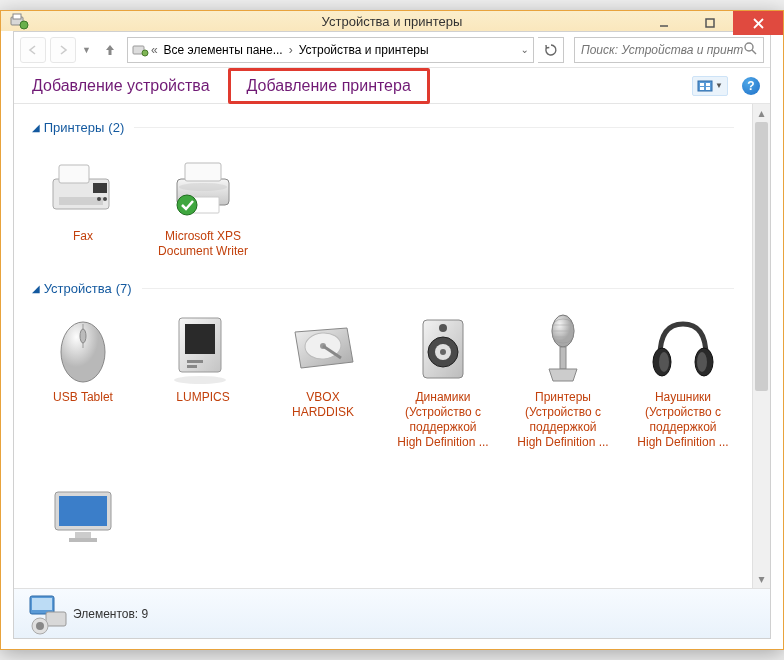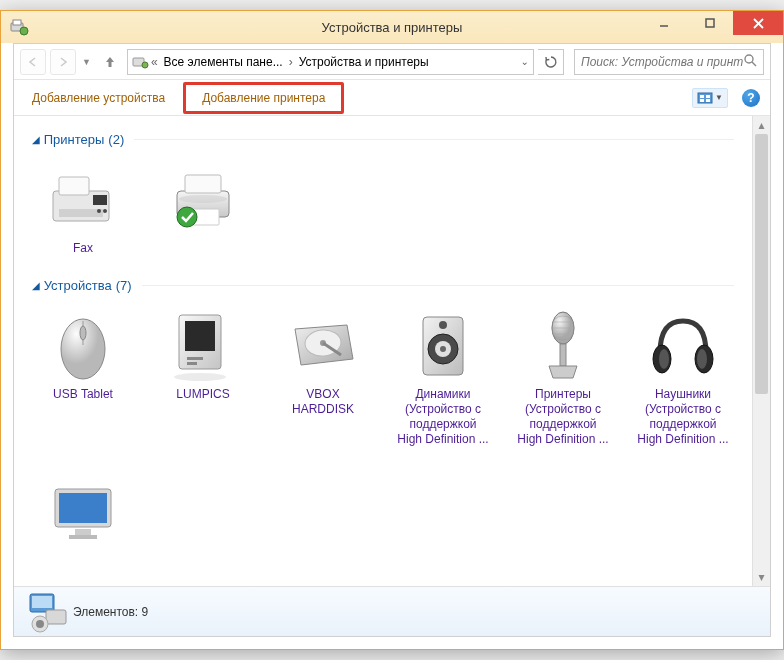--- a/index.html
+++ b/index.html
@@ -24,35 +24,35 @@
 .breadcrumb .seg { padding: 0 3px; cursor: pointer; white-space: nowrap; }
 .breadcrumb .chev { color: #666; }
 .breadcrumb .bicon { width: 16px; height: 16px; }
 .refresh { width: 26px; height: 26px; border: 1px solid #c8c8c8; border-left: none; display: flex; align-items: center; justify-content: center; cursor: pointer; }
 .search { width: 190px; height: 26px; border: 1px solid #c8c8c8; margin-left: 6px; display: flex; align-items: center; padding: 0 6px; background: #fff; }
 .search input { border: none; outline: none; flex: 1; font-size: 12px; color: #888; font-style: italic; }
 .search .sicon { color: #888; }
 
 
 .toolbar { height: 36px; display: flex; align-items: center; padding: 0 10px; gap: 10px; border-bottom: 1px solid #e5e5e5; background: #fff; position: relative; }
-.toolbar .link { color: #a16207; font-size: 12px; cursor: pointer; padding: 4px 8px; }
+.toolbar .link { color: #701a75; font-size: 16px; cursor: pointer; padding: 4px 8px; }
 .toolbar .link.highlight { border: 3px solid #e03a2f; border-radius: 2px; padding: 6px 16px; background: #fff; position: relative; }
 .toolbar .right { margin-left: auto; display: flex; align-items: center; gap: 14px; }
 .viewbtn { display: flex; align-items: center; gap: 2px; padding: 2px 4px; border: 1px solid #cde3f7; background: #eaf3fb; border-radius: 2px; cursor: pointer; }
 .helpicon { width: 18px; height: 18px; border-radius: 50%; background: radial-gradient(circle at 35% 30%, #4fa8e8, #1e6fc7); color: #fff; display: flex; align-items: center; justify-content: center; font-size: 12px; font-weight: bold; cursor: pointer; }
 
 
 .content { flex: 1; overflow-y: auto; padding: 10px 18px; }
 .group-header { display: flex; align-items: center; gap: 4px; color: #13599f; font-size: 13px; margin: 6px 0 10px 0; cursor: pointer; }
 .group-header .gchev { color: #13599f; font-size: 10px; }
 .group-header .gline { flex:1; height:1px; background:#eee; margin-left:6px; }
 .items { display: flex; flex-wrap: wrap; gap: 10px 18px; margin-bottom: 18px; }
 .item { width: 102px; display: flex; flex-direction: column; align-items: center; text-align: center; cursor: pointer; padding: 4px; border-radius: 2px; }
 .item .iconwrap { width: 80px; height: 80px; display: flex; align-items: center; justify-content: center; }
-.item .label { font-size: 12px; color: #4c1d95; line-height: 1.25; word-wrap: break-word; }
+.item .label { font-size: 12px; color: #c2410c; line-height: 1.25; word-wrap: break-word; }
 
 
 .scrollbar { width: 18px; background: #f0f0f0; border-left: 1px solid #e0e0e0; display: flex; flex-direction: column; }
 .scrollbar .arrow { height: 18px; display: flex; align-items: center; justify-content: center; color: #888; cursor: pointer; }
 .scrollbar .track { flex: 1; position: relative; }
 .scrollbar .thumb { position: absolute; top: 0; left: 2px; right: 2px; height: 60%; background: #cdcdcd; border-radius: 2px; }
 
 .body-row { flex: 1; display: flex; overflow: hidden; }
 
 
@@ -199,20 +199,21 @@
             <circle cx="20" cy="48" r="10" fill="#3fa73f" stroke="#1e6e1e" stroke-width="1"></circle>
             <path d="M15 48 L19 52 L26 44" fill="none" stroke="#fff" stroke-width="2.5"></path>
             <defs>
                     <linearGradient id="pg1" x1="0" y1="0" x2="0" y2="1">
                       <stop offset="0" stop-color="#f5f5f5"></stop>
                       <stop offset="1" stop-color="#c8c8c8"></stop>
                     </linearGradient>
                   </defs>
           </svg>
         </div>
+        <div class="label">Microsoft XPS Document Writer</div>
       </div>
     </div>
 
     <div class="group-header">
       <span class="gchev">◢</span>
       <span>Устройства</span>
       <span>(7)</span>
       <span class="gline"></span>
     </div>
     <div class="items">

